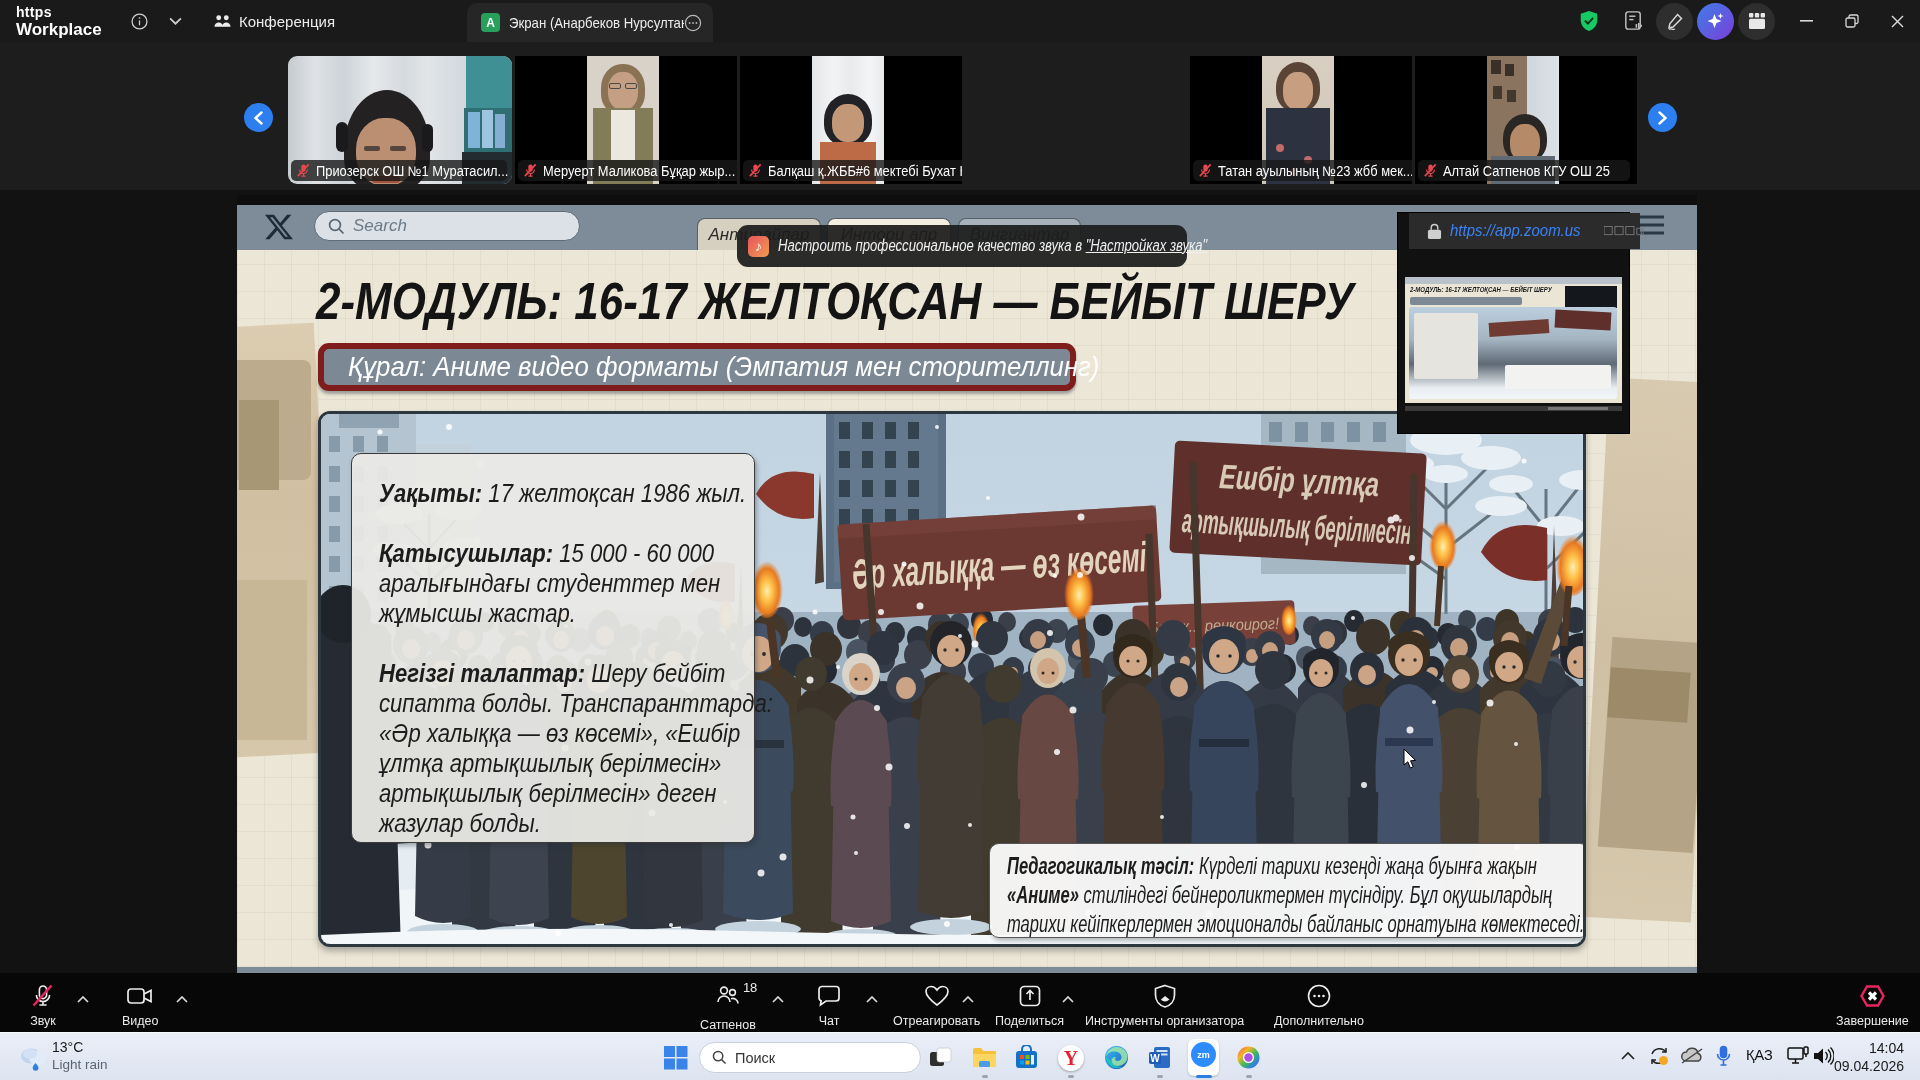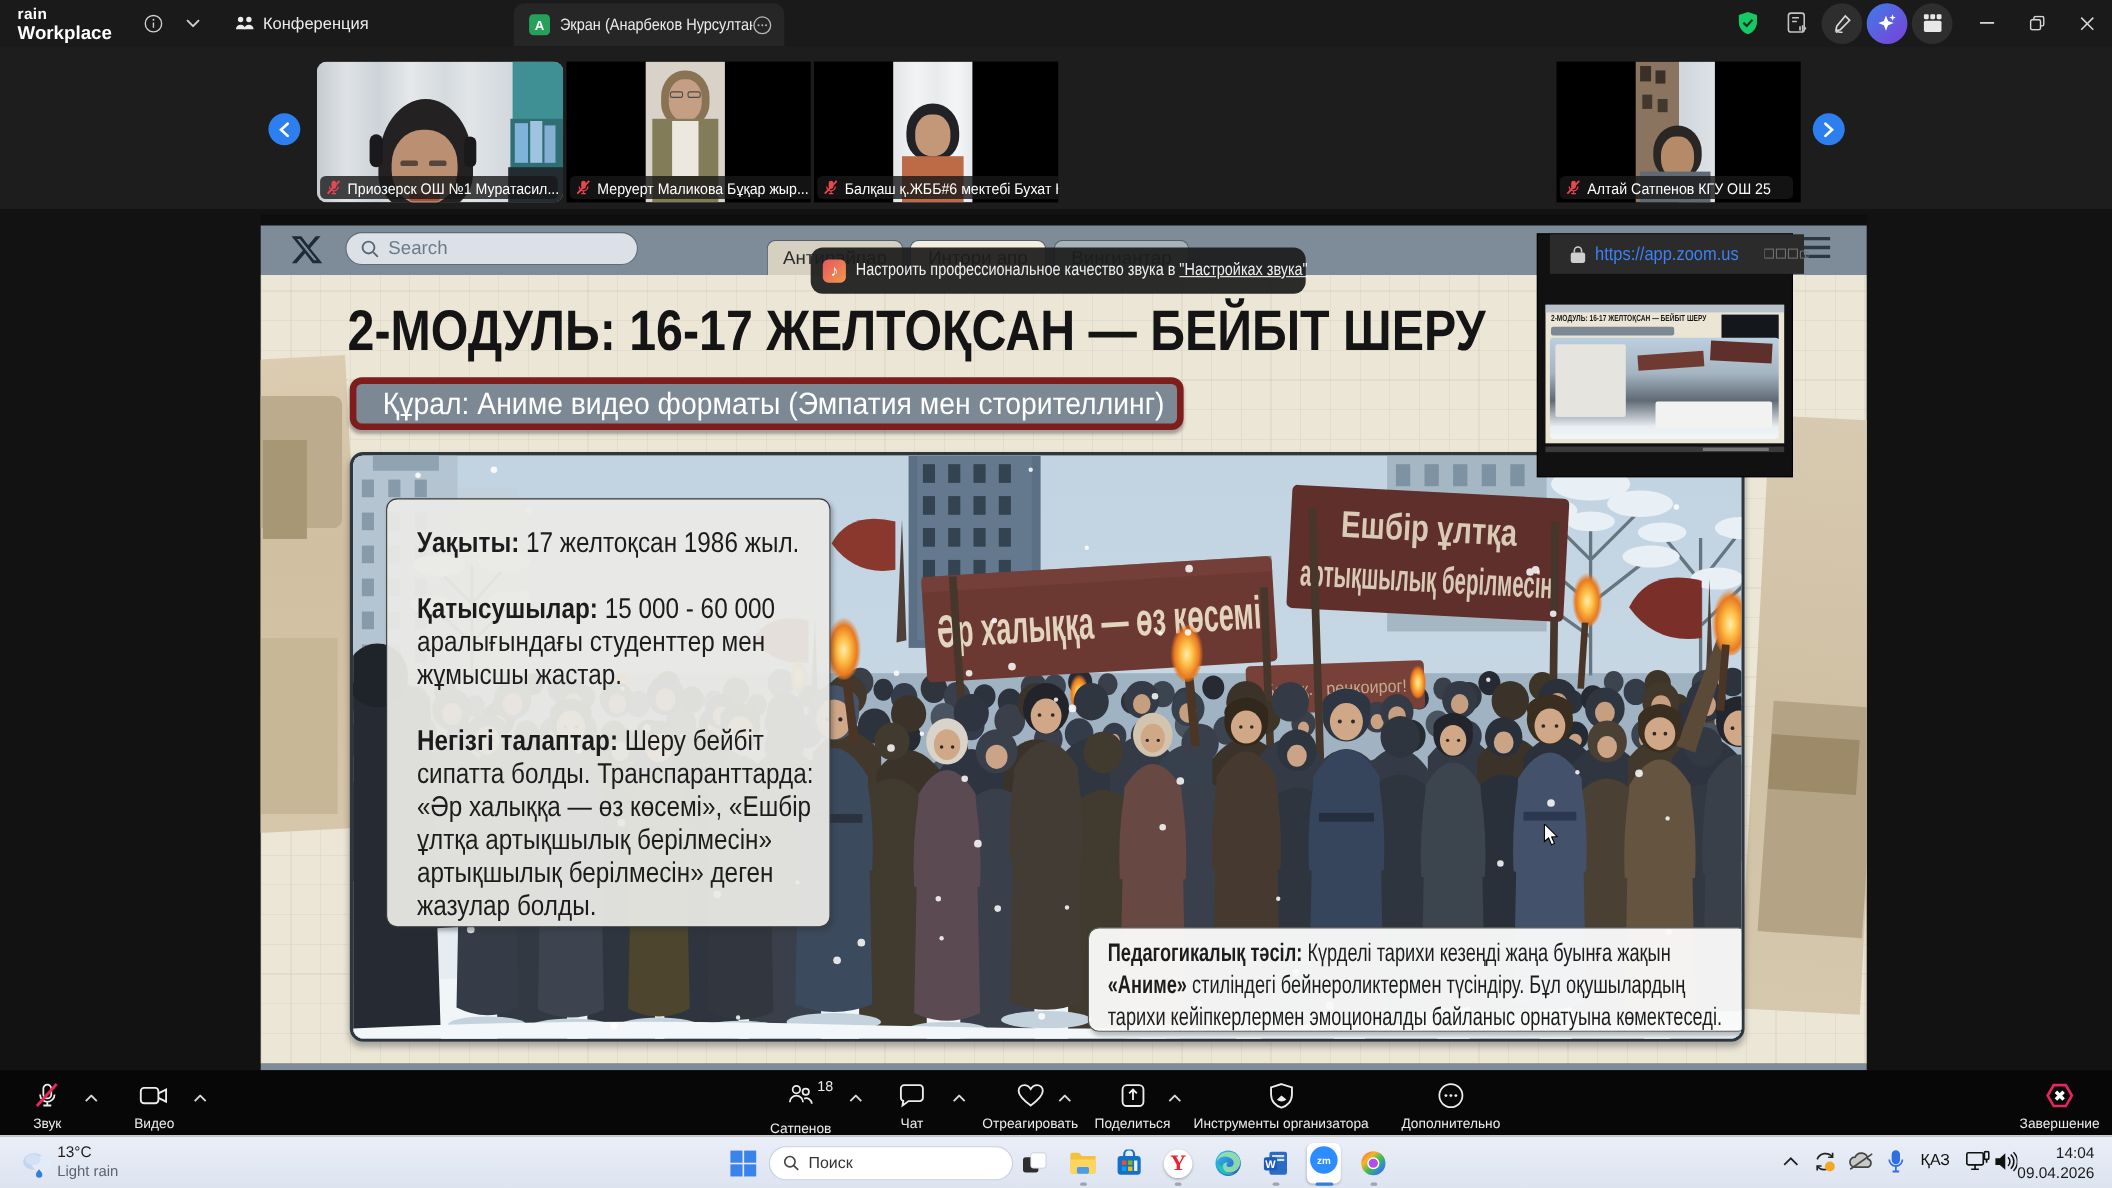--- a/index.html
+++ b/index.html
@@ -22,21 +22,21 @@
 
 #strip { position:absolute; left:0; top:42px; width:1920px; height:148px; background:#1d1d1d; }
 .navbtn { position:absolute; top:61px; width:29px; height:29px; border-radius:50%; background:#2d7ff0; display:flex; align-items:center; justify-content:center; }
 .tile { position:absolute; top:14px; width:222px; height:128px; background:#000; overflow:hidden; }
 .tile .vid { position:absolute; top:0; height:128px; }
 .vlabel { position:absolute; left:3px; bottom:3px; height:21px; background:rgba(24,24,24,.8); border-radius:5px; display:flex; align-items:center; color:#fff; font-size:14px; padding:0 6px 0 5px; white-space:nowrap; }
 .vlabel .lt { display:inline-block; transform:scaleX(.92); transform-origin:left center; }
 .micoff { width:15px; height:15px; margin-right:5px; flex:0 0 auto; }
 
 
-#main { position:absolute; left:0; top:190px; width:1772px; height:783px; background:#121212; }
+#main { position:absolute; left:0; top:190px; width:1772px; height:783px; background:#121212;font-style:italic; }
 #shared { position:absolute; left:237px; top:5px; width:1460px; height:778px; background:#0e0e0e; }
 #topbar { position:absolute; left:0; top:10px; width:1460px; height:45px; background:#7e8b98; }
 #slide { position:absolute; left:0; top:55px; width:1460px; height:717px; background:#ece6d6; overflow:hidden; }
 #botbar { position:absolute; left:0; top:772px; width:1460px; height:6px; background:#7e8b98; }
 .tab { position:absolute; top:13px; height:32px; border-radius:8px 8px 0 0; border:1px solid #55606a; border-bottom:none; font-size:17px; color:#2a2a2a; display:flex; align-items:center; justify-content:center; }
 #searchpill { position:absolute; left:77px; top:6px; width:266px; height:30px; background:#dbe1e7; border:1px solid #5f6b76; border-radius:15px; display:flex; align-items:center; color:#6d7b88; font-size:17px; }
 
 
 #title { position:absolute; left:79px; top:21px; font-size:52px; font-weight:bold; color:#141414; white-space:nowrap; transform:scaleX(.845); transform-origin:left top; }
 #chip { position:absolute; left:81px; top:93px; width:758px; height:48px; background:#7c8995; border:6px solid #7f1d1d; border-radius:11px; box-shadow:0 3px 3px rgba(45,55,62,.4); color:#fff; font-size:28px; display:flex; align-items:center; white-space:nowrap; }
@@ -70,21 +70,21 @@
 .tki { position:absolute; top:12px; width:25px; height:25px; }
 .rundot { position:absolute; top:42px; width:6px; height:3px; border-radius:2px; background:#9aa4b2; }
 #clock { position:absolute; right:16px; top:6px; text-align:right; font-size:14px; line-height:1.3; color:#1a1a1a; }
 </style>
 </head>
 <body>
 <div id="stage">
 
 <div id="titlebar">
   <div class="zwlogo">
-        <div class="z1">rain</div>
+        <div class="z1">https</div>
         <div class="z2">Workplace</div>
       </div>
   <div class="tb-ic" style="left:131px;">
     <svg width="17" height="17" viewBox="0 0 16 16" fill="none" stroke="#cfcfcf" stroke-width="1.2">
           <circle cx="8" cy="8" r="7"></circle>
           <line x1="8" y1="7" x2="8" y2="11.5"></line>
           <circle cx="8" cy="4.7" r="0.8" fill="#cfcfcf" stroke="none"></circle>
         </svg>
   </div>
   <div class="tb-ic" style="left:169px;">
@@ -238,20 +238,38 @@
           <svg class="micoff" viewBox="0 0 16 16">
             <path d="M8 1.5 a2.3 2.3 0 0 1 2.3 2.3 V7 a2.3 2.3 0 0 1 -4.6 0 V3.8 A2.3 2.3 0 0 1 8 1.5 Z" fill="#e8474f"></path>
             <path d="M3.8 7 a4.2 4.2 0 0 0 8.4 0 M8 11.2 V14 M5.8 14 h4.4" stroke="#e8474f" stroke-width="1.2" fill="none"></path>
             <line x1="2" y1="14" x2="13.5" y2="1.5" stroke="#e8474f" stroke-width="1.8"></line>
           </svg>
           <span class="lt">Балқаш қ.ЖББ#6 мектебі Бухат Н</span>
         </div>
   </div>
 
 
+  <div class="tile" style="left:1190px;">
+    <div class="vid" style="left:72px;width:72px;background:linear-gradient(180deg,#d8cfc2,#cfc5b6);">
+      <div class="abs" style="left:14px;top:6px;width:44px;height:50px;background:#5a4436;border-radius:50% 50% 42% 42%;"></div>
+      <div class="abs" style="left:21px;top:16px;width:30px;height:38px;background:#c79e80;border-radius:45%;"></div>
+      <div class="abs" style="left:4px;top:52px;width:64px;height:76px;background:#2c3240;"></div>
+      <div class="abs" style="left:14px;top:88px;width:8px;height:8px;background:#c06a6a;border-radius:50%;"></div>
+      <div class="abs" style="left:42px;top:100px;width:8px;height:8px;background:#c06a6a;border-radius:50%;"></div>
+      <div class="abs" style="left:28px;top:112px;width:8px;height:8px;background:#b06060;border-radius:50%;"></div>
+    </div>
+    <div class="vlabel">
+          <svg class="micoff" viewBox="0 0 16 16">
+            <path d="M8 1.5 a2.3 2.3 0 0 1 2.3 2.3 V7 a2.3 2.3 0 0 1 -4.6 0 V3.8 A2.3 2.3 0 0 1 8 1.5 Z" fill="#e8474f"></path>
+            <path d="M3.8 7 a4.2 4.2 0 0 0 8.4 0 M8 11.2 V14 M5.8 14 h4.4" stroke="#e8474f" stroke-width="1.2" fill="none"></path>
+            <line x1="2" y1="14" x2="13.5" y2="1.5" stroke="#e8474f" stroke-width="1.8"></line>
+          </svg>
+          <span class="lt">Татан ауылының №23 жбб мек...</span>
+        </div>
+  </div>
 
   <div class="tile" style="left:1415px;">
     <div class="vid" style="left:72px;width:72px;background:linear-gradient(90deg,#8a7460 0%,#8a7460 55%,#cfd6dc 55%,#dde2e6 100%);">
       <div class="abs" style="left:4px;top:4px;width:10px;height:14px;background:#3a3028;"></div>
       <div class="abs" style="left:18px;top:8px;width:9px;height:12px;background:#3a3028;"></div>
       <div class="abs" style="left:6px;top:30px;width:9px;height:13px;background:#43382e;"></div>
       <div class="abs" style="left:20px;top:34px;width:9px;height:12px;background:#43382e;"></div>
       <div class="abs" style="left:16px;top:58px;width:44px;height:48px;background:#2a2624;border-radius:50% 50% 42% 42%;"></div>
       <div class="abs" style="left:23px;top:68px;width:30px;height:38px;background:#b58a68;border-radius:45%;"></div>
       <div class="abs" style="left:4px;top:100px;width:64px;height:28px;background:#5f6a74;"></div>

